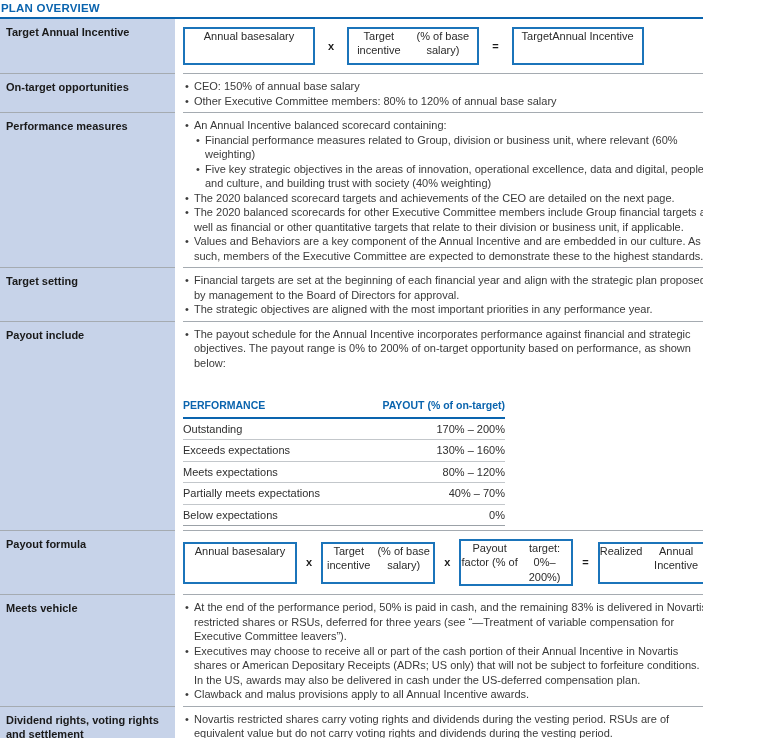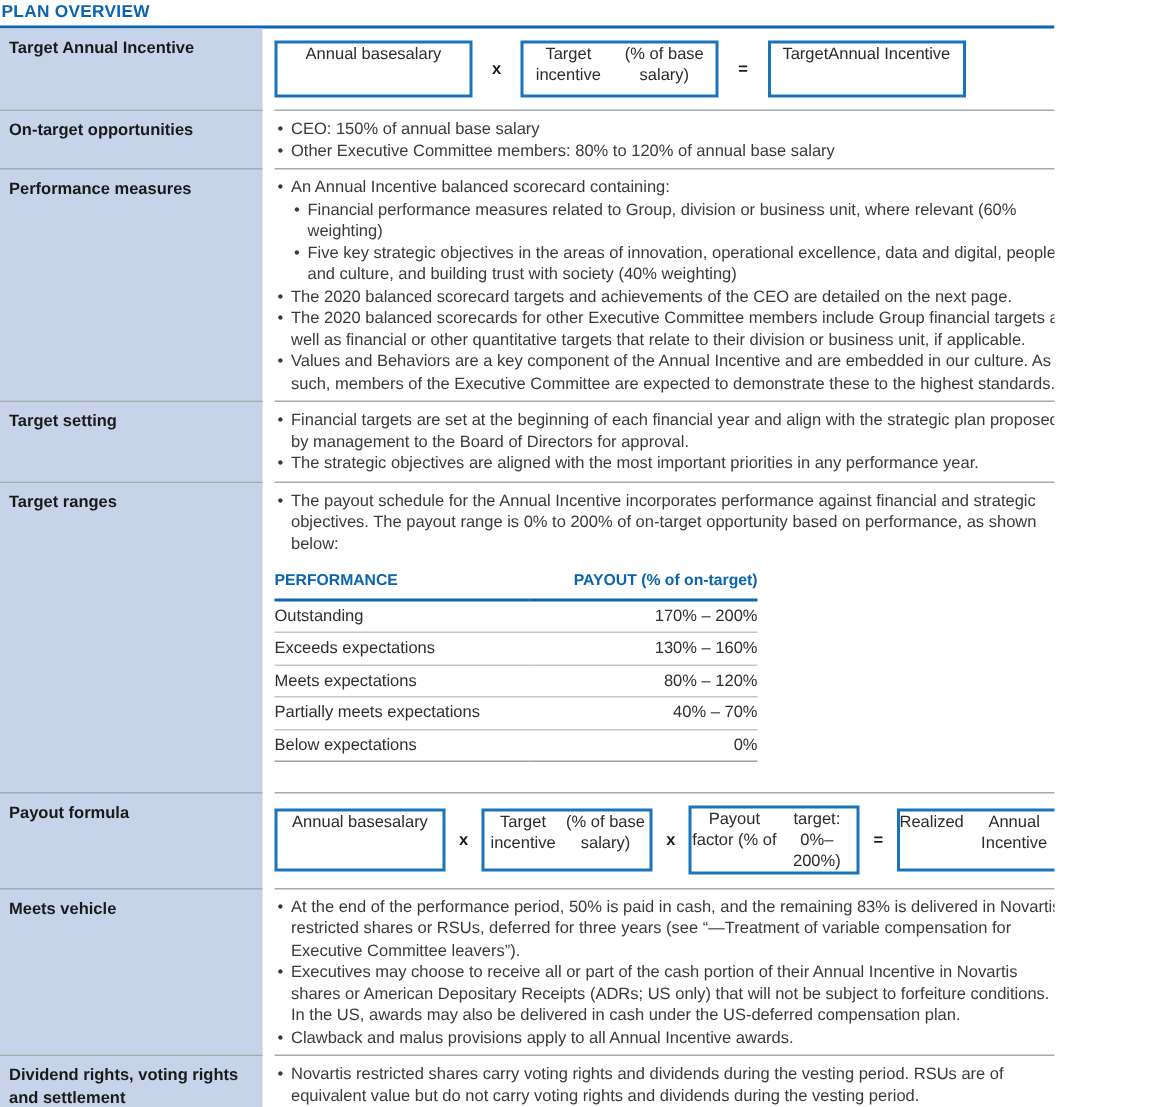--- a/index.html
+++ b/index.html
@@ -26,21 +26,21 @@
   li.b{position:relative;padding-left:11px;}
   li.b::before{content:"\2022";position:absolute;left:2px;}
   li.sub{margin-left:11px;}
   .formula{display:flex;align-items:center;height:100%;padding:2px 0;}
   .fbox{border:2px solid var(--box_border);display:flex;flex-direction:row;justify-content:center;text-align:center;font-size:11px;line-height:1.28;color:#2b2b2b;background:#fff;}
   .fbox.w1{width:132px;min-height:38px;}
   .fbox.w2{width:114px;min-height:42px;}
   .op{font-weight:bold;font-size:11px;color:#1a1a1a;}
   .op.g1{margin:0 13px;}
   .op.g2{margin:0 9px;}
-  table.payout{border-collapse:collapse;width:322px;margin-top:8px;}
+  table.payout{border-collapse:collapse;width:322px;margin-top:26px;}
   table.payout th{color:var(--brand);font-size:10.5px;font-weight:bold;text-align:left;padding:2px 0 4px 0;border-bottom:2px solid var(--brand);}
   table.payout td{font-size:11px;padding:3px 0;border-bottom:1px solid var(--table_line);color:#2e2e2e;}
   table.payout th:last-child,table.payout td:last-child{text-align:right;}
   table.payout tr:last-child td{border-bottom:1px solid #9ba1a7;}
 </style>
 </head>
 <body>
 
 <div class="page">
   <div class="page-title">PLAN OVERVIEW</div>
@@ -89,21 +89,21 @@
     </div>
 
     <div class="lab">Target setting</div>
     <div class="con">
       <ul class="bullets">
         <li class="b">Financial targets are set at the beginning of each financial year and align with the strategic plan proposed by management to the Board of Directors for approval.</li>
         <li class="b">The strategic objectives are aligned with the most important priorities in any performance year.</li>
       </ul>
     </div>
 
-    <div class="lab">Target ranges</div>
+    <div class="lab">Payout include</div>
     <div class="con">
       <ul class="bullets">
         <li class="b">The payout schedule for the Annual Incentive incorporates performance against financial and strategic objectives. The payout range is 0% to 200% of on-target opportunity based on performance, as shown below:</li>
       </ul>
       <table class="payout">
         <thead>
           <tr>
             <th>PERFORMANCE</th>
             <th>PAYOUT (% of on-target)</th>
           </tr>

